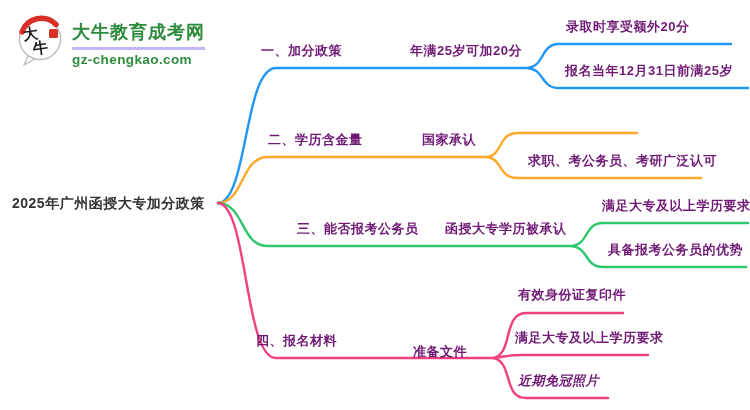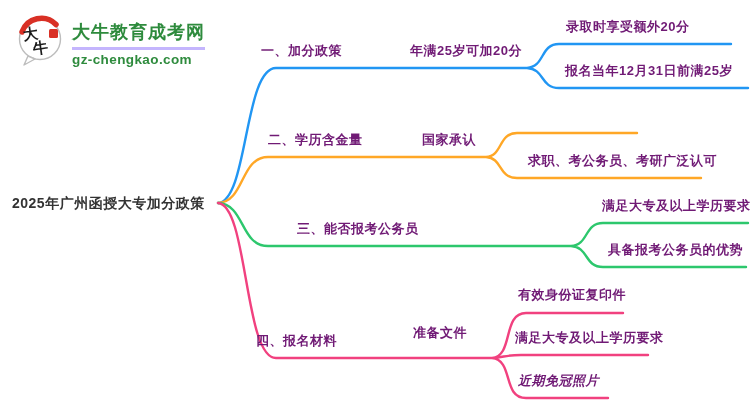--- a/index.html
+++ b/index.html
@@ -67,25 +67,26 @@
   <div class="lbl" style="left:261px;top:42px;">一、加分政策</div>
   <div class="lbl" style="left:410px;top:42px;">年满25岁可加20分</div>
   <div class="lbl" style="left:566px;top:18px;">录取时享受额外20分</div>
   <div class="lbl" style="left:565px;top:62px;">报名当年12月31日前满25岁</div>
 
   <div class="lbl" style="left:268px;top:131px;">二、学历含金量</div>
   <div class="lbl" style="left:422px;top:131px;">国家承认</div>
   <div class="lbl" style="left:528px;top:152px;">求职、考公务员、考研广泛认可</div>
 
   <div class="lbl" style="left:268px;top:220px;margin-left:29px;">三、能否报考公务员</div>
+  <div class="lbl" style="left:445px;top:220px;">函授大专学历被承认</div>
   <div class="lbl" style="left:602px;top:197px;">满足大专及以上学历要求</div>
   <div class="lbl" style="left:608px;top:241px;">具备报考公务员的优势</div>
 
   <div class="lbl" style="left:256px;top:332px;">四、报名材料</div>
-  <div class="lbl" style="left:413px;top:324px;">准备文件</div>
+  <div class="lbl" style="left:413px;top:343px;">准备文件</div>
   <div class="lbl" style="left:518px;top:287px;font-family:Liberation Mono, monospace;">有效身份证复印件</div>
   <div class="lbl" style="left:515px;top:329px;">满足大专及以上学历要求</div>
   <div class="lbl" style="left:518px;top:372px;font-style:italic;">近期免冠照片</div>
 
   <div class="logo">
     <svg class="logo-icon" viewBox="0 0 50 54">
 
       <circle cx="24" cy="25" r="20.5" fill="#ffffff" stroke="#bdbdbd" stroke-width="1.4"></circle>
       <path d="M12,42 L8,51 L19,45 Z" fill="#ffffff" stroke="#bdbdbd" stroke-width="1.4" stroke-linejoin="round"></path>
 

